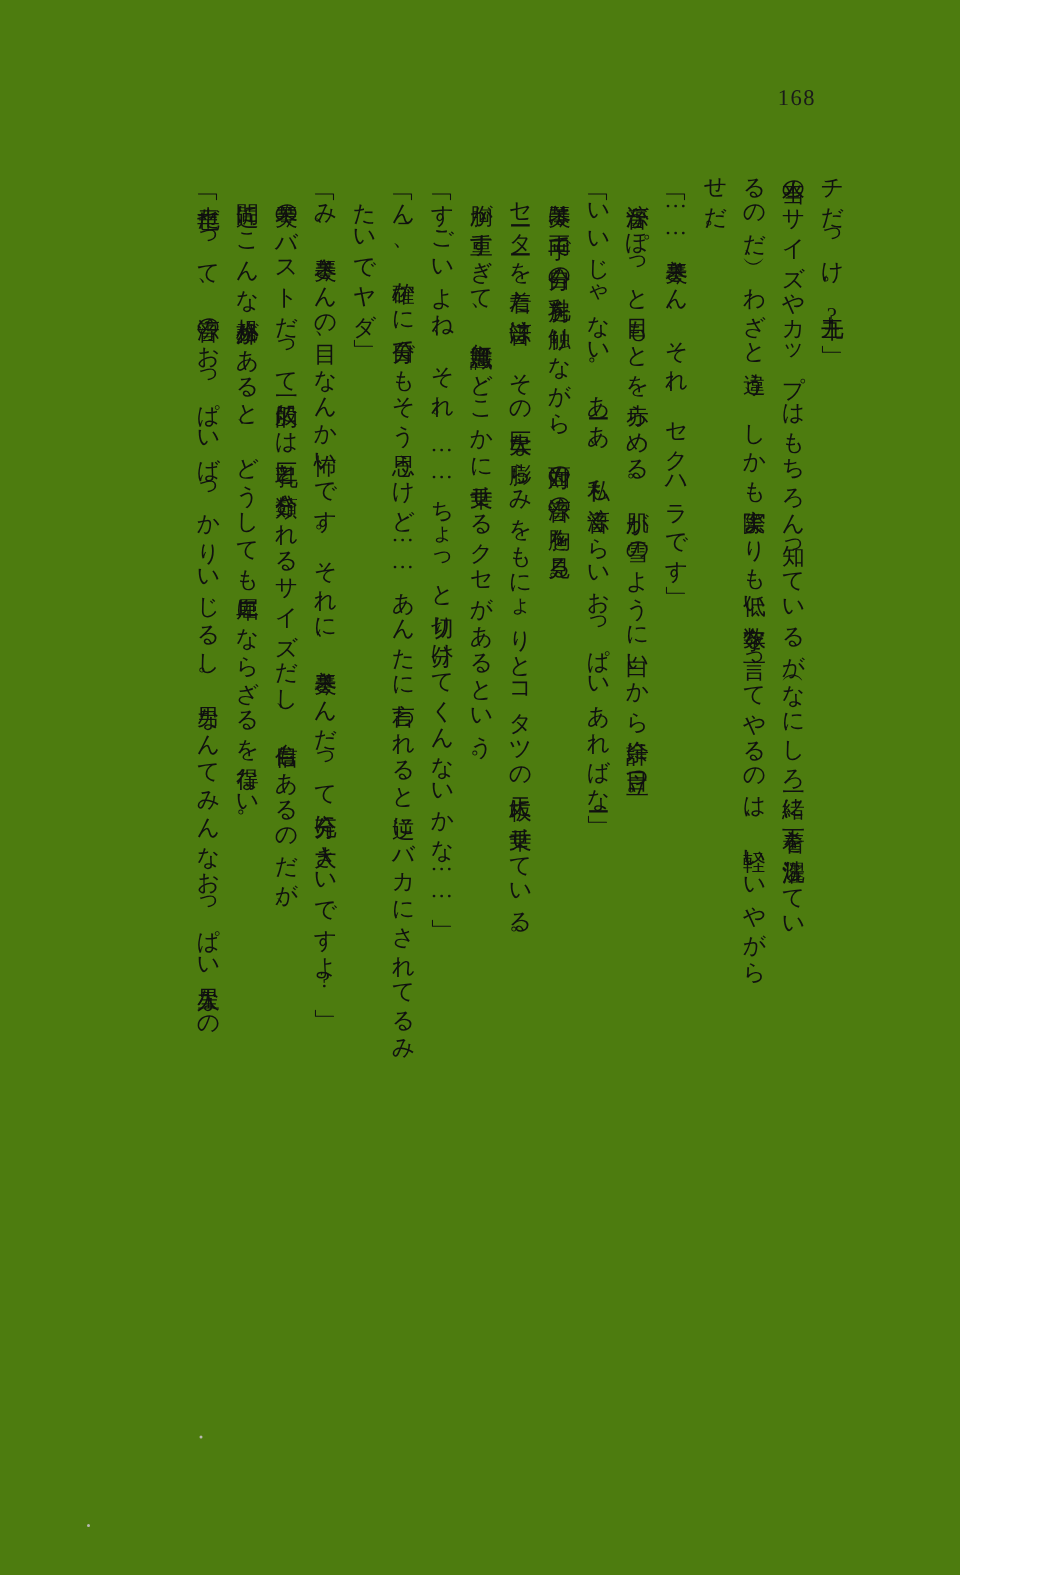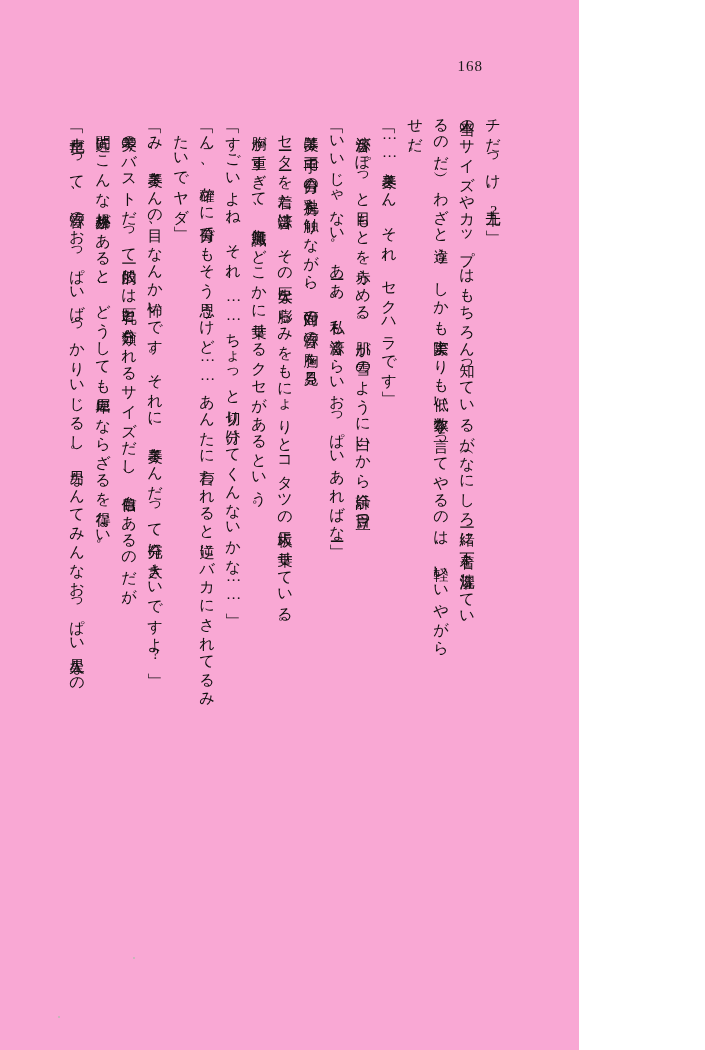--- a/index.html
+++ b/index.html
@@ -2,23 +2,23 @@
 <html><head>
 <meta charset="utf-8">
 <style>
   html, body {
     margin: 0;
     padding: 0;
     background: #ffffff;
   }
   .page {
     position: relative;
-    width: 579px;
+    width: 640px;
     height: 1050px;
-    background: #f9a8d4;
+    background: #4d7c0f;
     overflow: hidden;
     font-family: "Liberation Serif", "DejaVu Serif", serif;
     color: #111111;
   }
   .page-number {
     position: absolute;
     top: 58px;
     right: 96px;
     font-size: 15px;
     letter-spacing: 1px;

